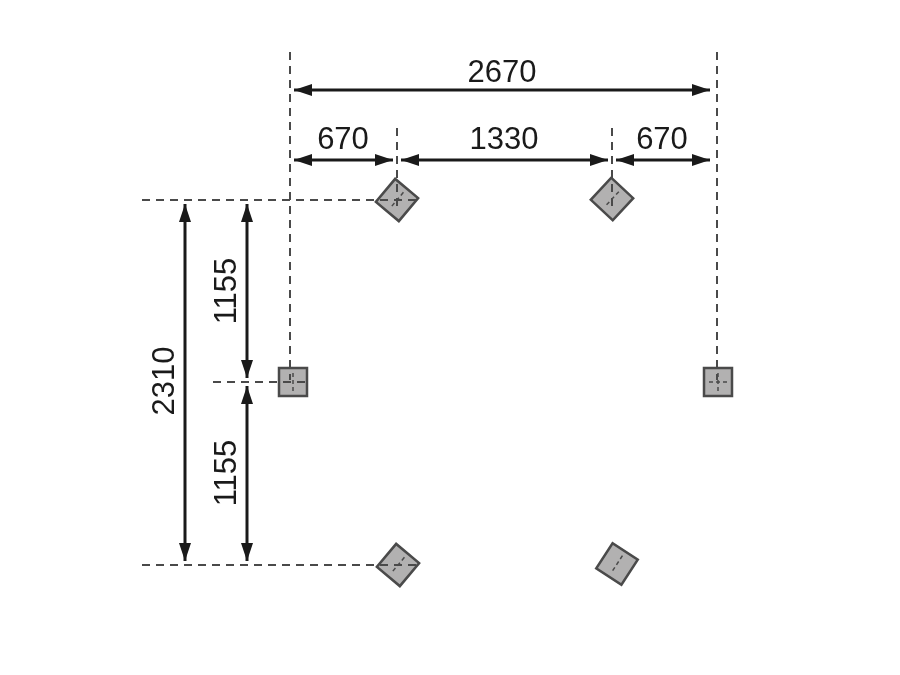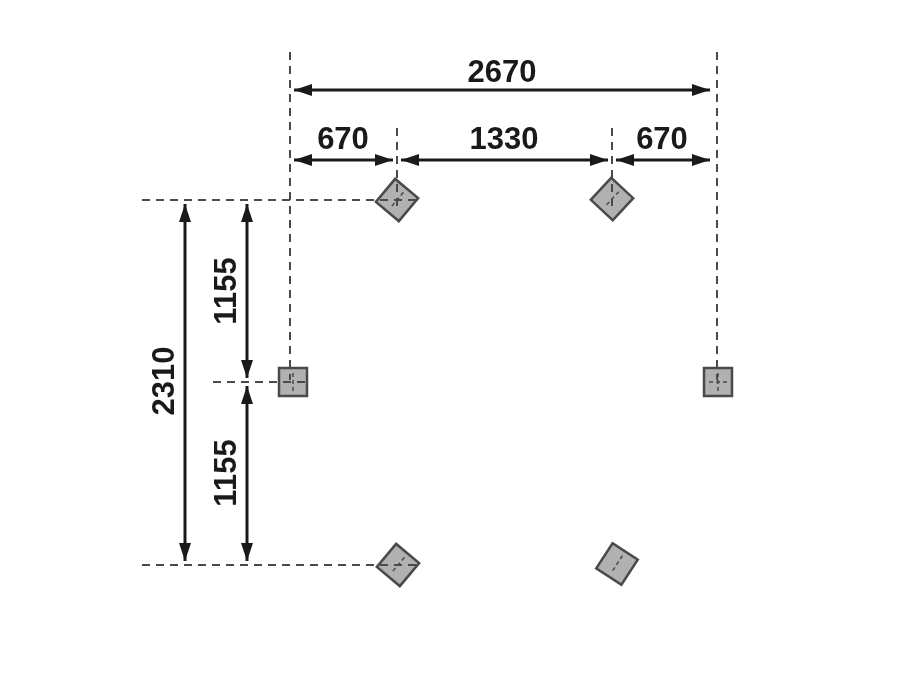--- a/index.html
+++ b/index.html
@@ -7,21 +7,20 @@
     padding: 0;
     background: var(--bg, #ffffff);
   }
   .canvas {
     position: relative;
     width: 900px;
     height: 675px;
     background: var(--bg, #ffffff);
     overflow: hidden;
     font-family: "Liberation Sans", sans-serif;
-    font-weight: bold;
   }
   svg { display: block; }
   .dim-line {
     stroke: var(--line-color, #1a1a1a);
     stroke-width: 3;
     fill: none;
   }
   .dash-line {
     stroke: var(--dash-color, #4a4a4a);
     stroke-width: 2;

